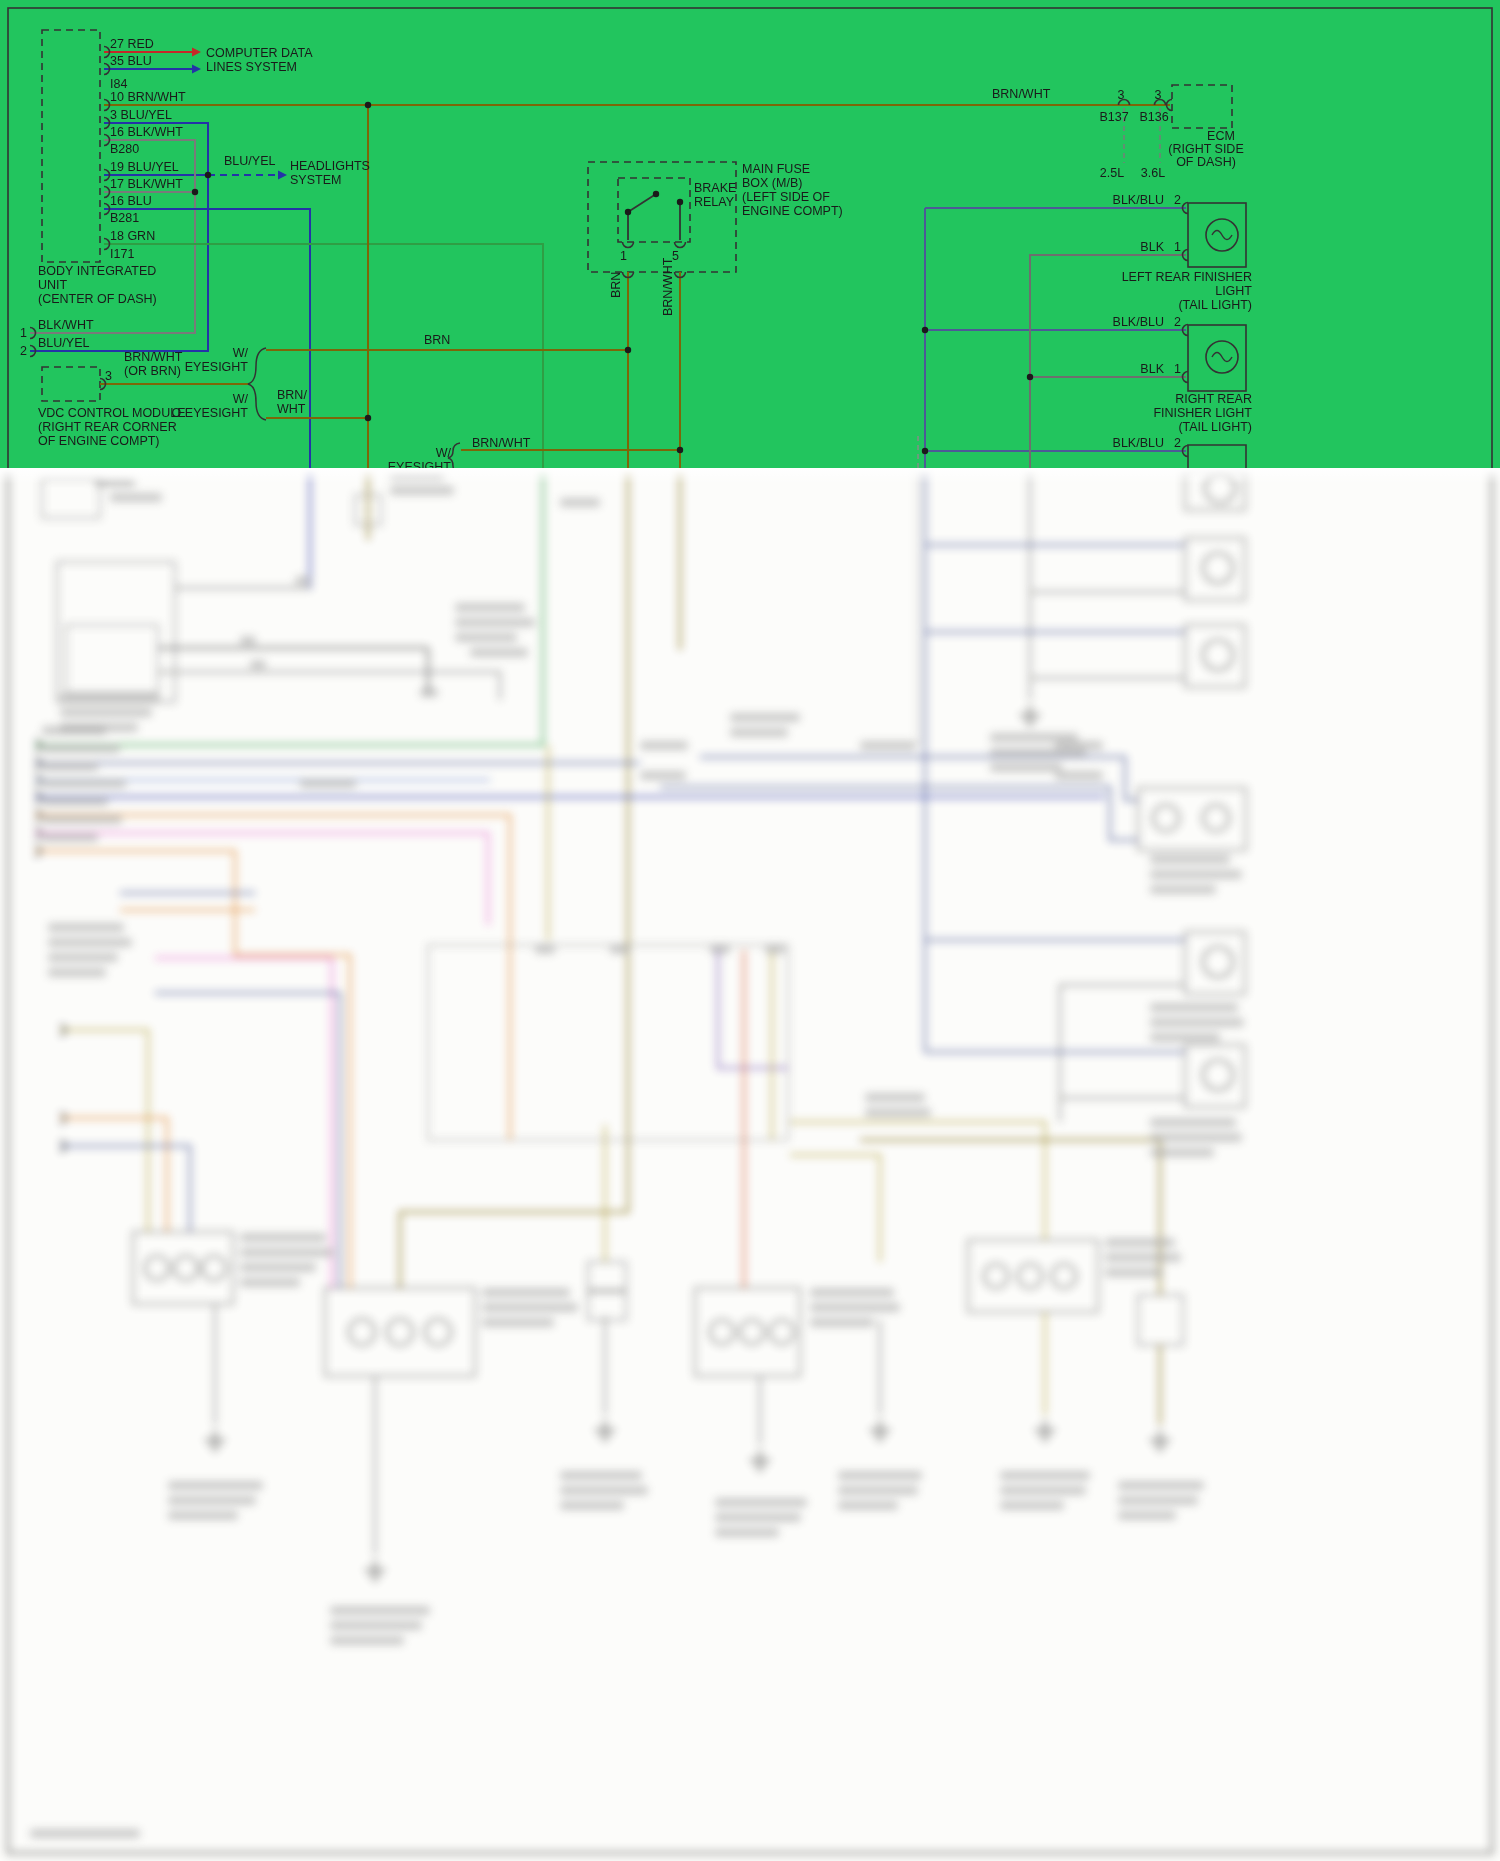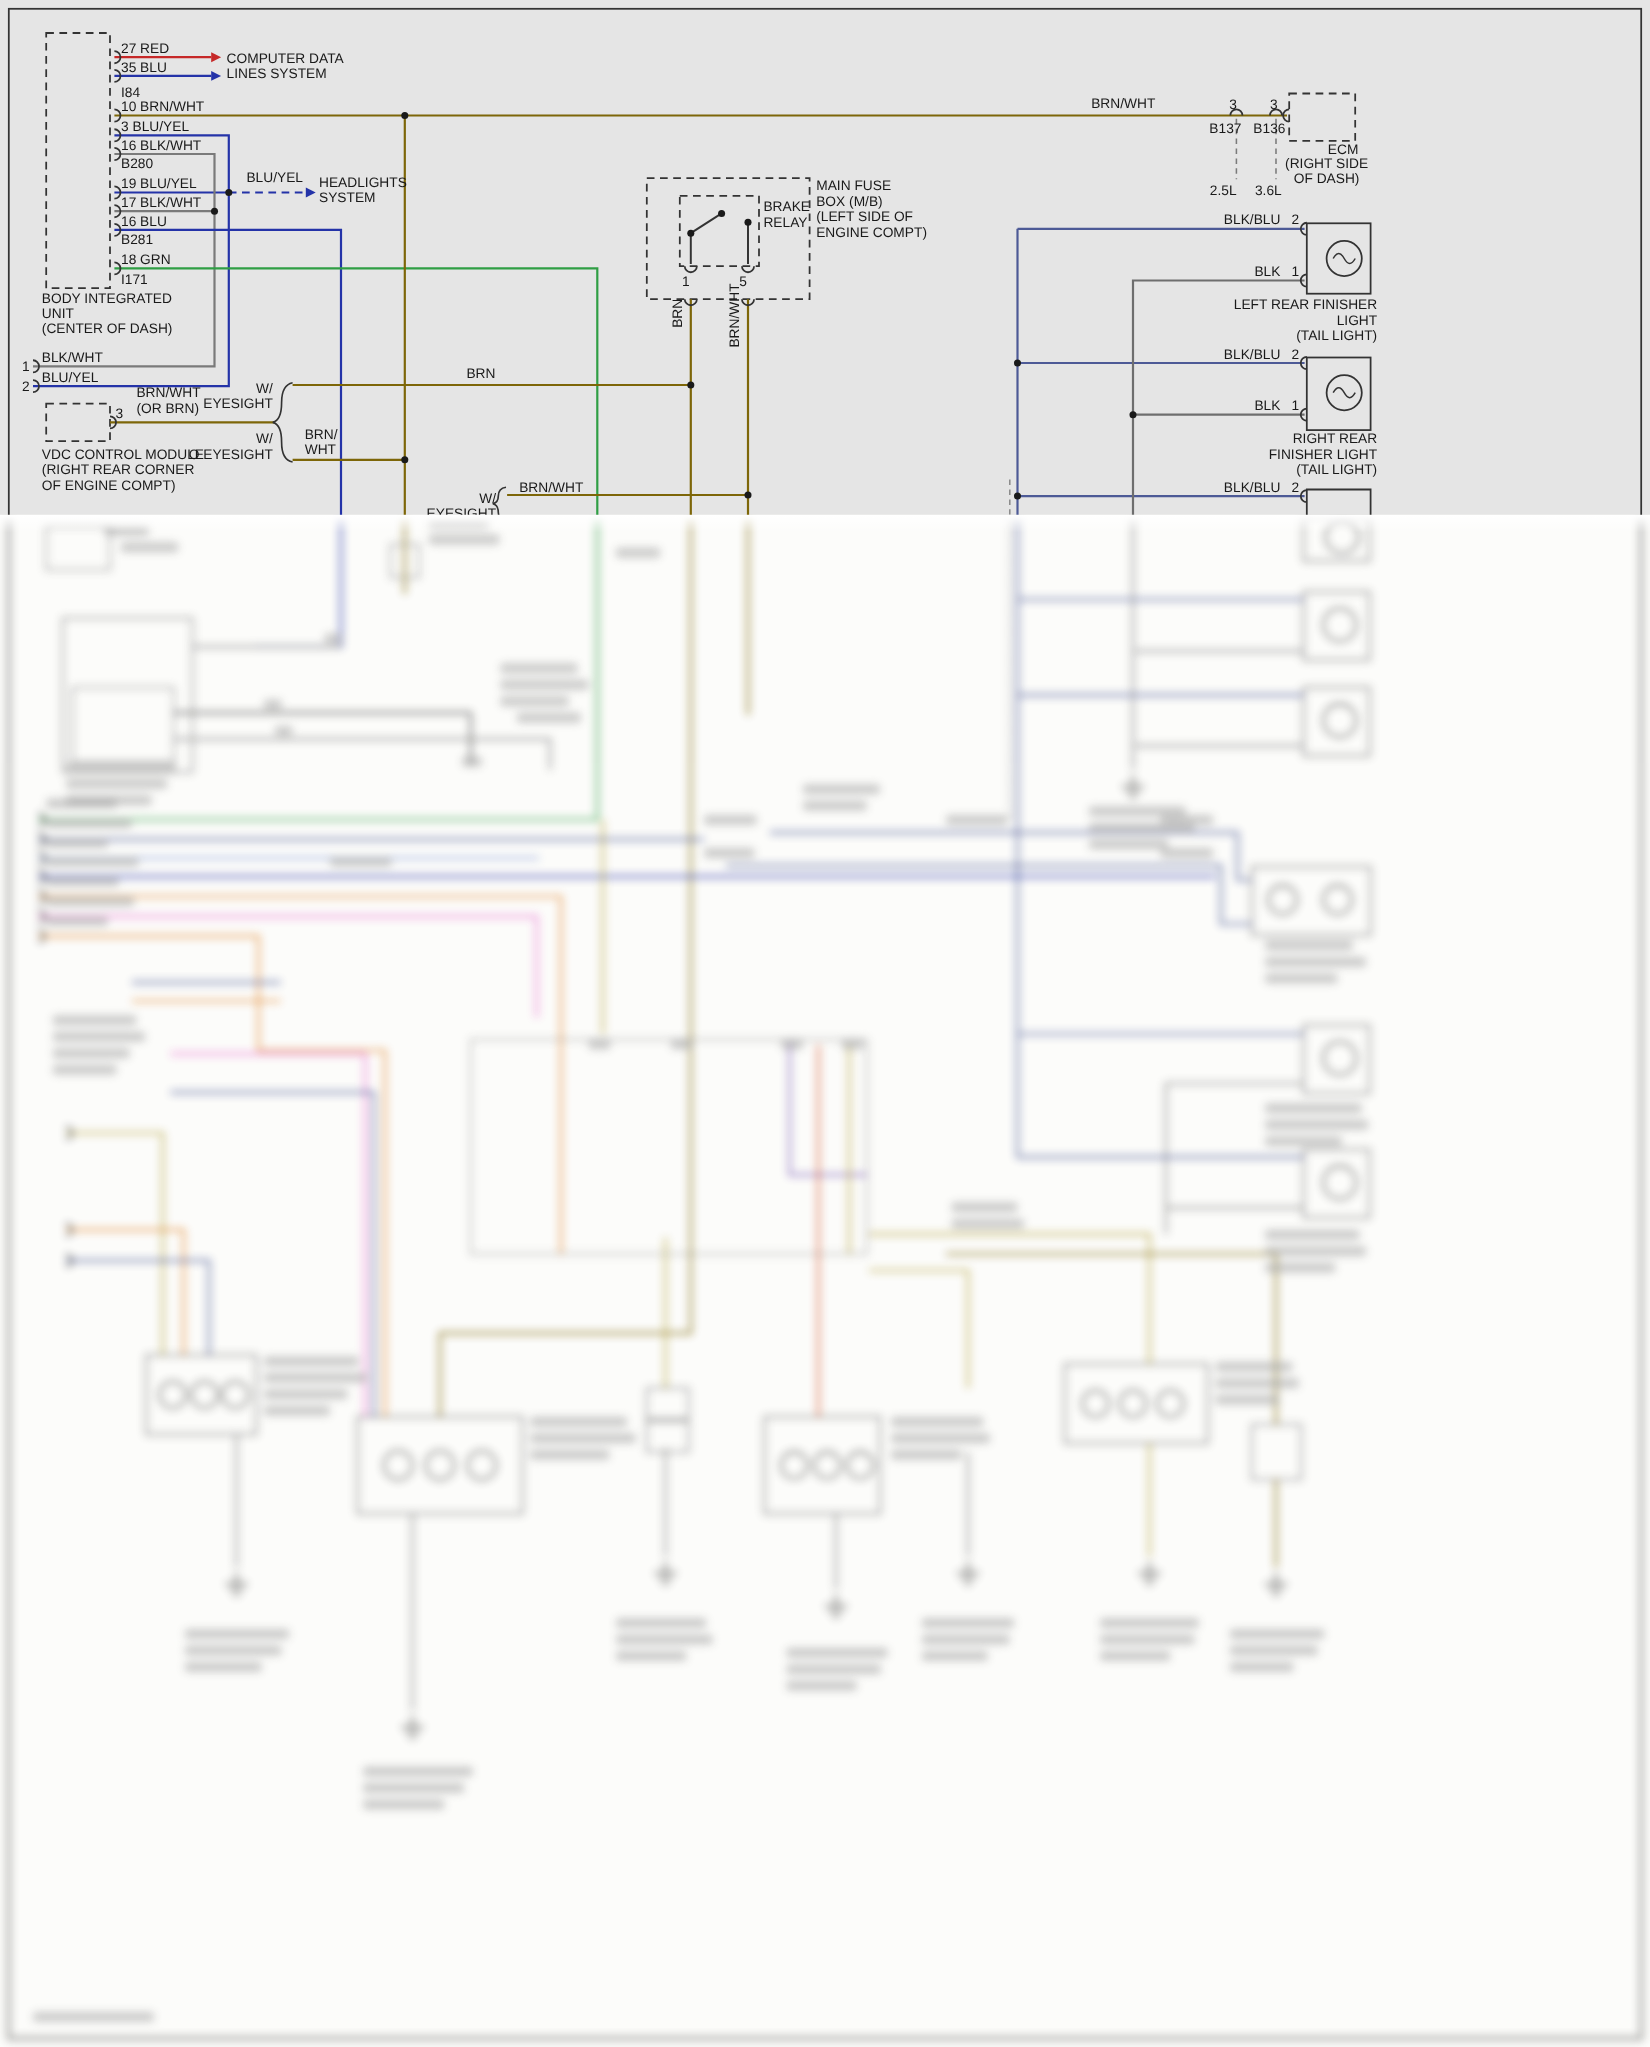--- a/index.html
+++ b/index.html
@@ -1,16 +1,16 @@
 <!DOCTYPE html>
 <html><head>
 <meta charset="utf-8">
 <style>
   html,body{margin:0;padding:0;background:#ffffff;}
-  .stage{position:relative;width:1500px;height:1861px;background:#e5e5e5;overflow:hidden;}
+  .stage{position:relative;width:1500px;height:1861px;background:#22c55e;overflow:hidden;}
   .stage svg{position:absolute;top:0;left:0;}
   .blurwrap{position:absolute;left:0;top:468px;width:1500px;height:1393px;overflow:hidden;background:#fcfcfa;}
   .blurinner{position:absolute;left:0;top:-468px;width:1500px;height:1861px;filter:blur(4px);opacity:.92;}
   .blurfade{position:absolute;top:0;left:0;right:0;height:16px;background:linear-gradient(#ffffff,rgba(255,255,255,0));z-index:3;pointer-events:none;}
   text{font-family:"Liberation Sans",sans-serif;font-size:12.5px;fill:#1a1a1a;}
 </style>
 </head>
 <body>
 
 <div class="stage">

